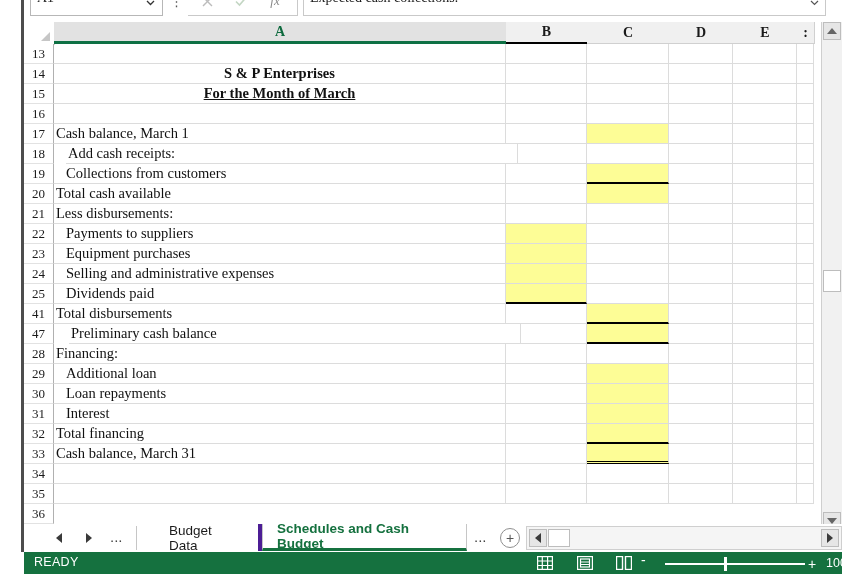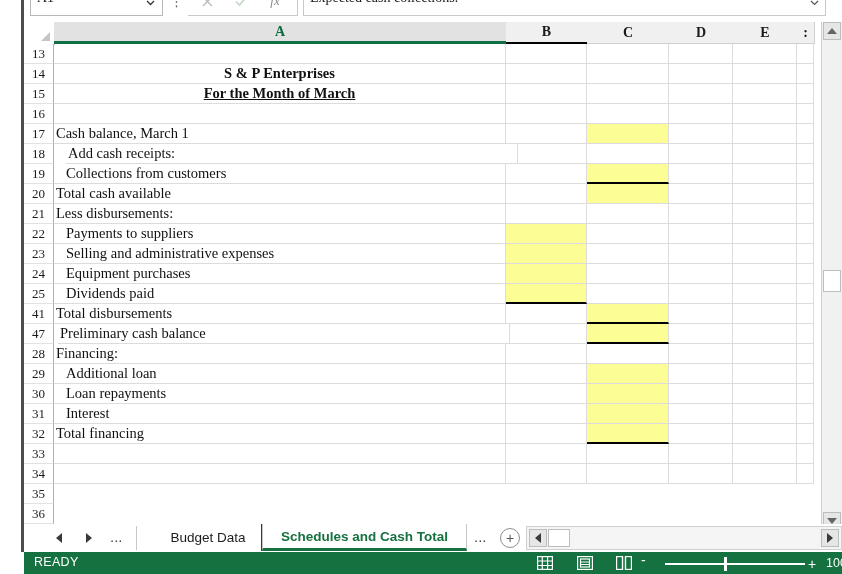--- a/index.html
+++ b/index.html
@@ -77,21 +77,21 @@
   .tabbar{position:absolute;left:24px;top:524px;width:818px;height:28px;background:#ffffff;}
   .tnav{position:absolute;top:5px;display:flex;align-items:center;justify-content:center;
         width:18px;height:18px;}
   .tnav.a1{left:26px;}
   .tnav.a2{left:56px;}
   .tellip{position:absolute;top:4px;font-size:15px;color:#444;font-family:"Liberation Sans",sans-serif;}
   .tellip.e1{left:86px;}
   .tdiv{position:absolute;left:112px;top:2px;width:1px;height:24px;background:#c6c6c6;}
   .tab{position:absolute;top:0;height:27px;display:flex;align-items:center;justify-content:center;
        font-size:13.5px;color:#1b1b1b;box-sizing:border-box;padding:0 14px;}
-  .tab.inactive{border-right:1px solid #4c1d95;}
+  .tab.inactive{border-right:4px solid #4c1d95;}
   .tab.active{font-weight:bold;color:#15713f;border-left:1px solid #c6c6c6;
               border-right:1px solid #c6c6c6;border-bottom:3px solid #15713f;background:#fff;}
   .tellip.e2{left:450px;}
   .addsheet{position:absolute;left:476px;top:4px;width:18px;height:18px;border-radius:50%;
             border:1px solid #8f8f8f;display:flex;align-items:center;justify-content:center;
             font-size:14px;color:#555;line-height:1;}
   .hscroll{position:absolute;left:502px;top:2px;width:316px;height:24px;background:#f5f5f5;
            border:1px solid #cfcfcf;box-sizing:border-box;}
   .hsbtn{position:absolute;top:2px;width:18px;height:18px;background:#e6e6e6;border:1px solid #bdbdbd;
          box-sizing:border-box;display:flex;align-items:center;justify-content:center;}
@@ -268,53 +268,53 @@
         </div>
         <div class="row">
           <div class="cell ind" style="left: 0px; width: 452px;">Payments to suppliers</div>
           <div class="cell hl" style="left: 452px; width: 81px;"></div>
           <div class="cell" style="left: 533px; width: 82px;"></div>
           <div class="cell" style="left: 615px; width: 64px;"></div>
           <div class="cell" style="left: 679px; width: 64px;"></div>
           <div class="cell" style="left: 743px; width: 17px;"></div>
         </div>
         <div class="row">
+          <div class="cell ind" style="left: 0px; width: 452px;">Equipment purchases</div>
+          <div class="cell hl" style="left: 452px; width: 81px;"></div>
+          <div class="cell" style="left: 533px; width: 82px;"></div>
+          <div class="cell" style="left: 615px; width: 64px;"></div>
+          <div class="cell" style="left: 679px; width: 64px;"></div>
+          <div class="cell" style="left: 743px; width: 17px;"></div>
+        </div>
+        <div class="row">
           <div class="cell ind" style="left: 0px; width: 452px;">Selling and administrative expenses</div>
           <div class="cell hl" style="left: 452px; width: 81px;"></div>
           <div class="cell" style="left: 533px; width: 82px;"></div>
           <div class="cell" style="left: 615px; width: 64px;"></div>
           <div class="cell" style="left: 679px; width: 64px;"></div>
           <div class="cell" style="left: 743px; width: 17px;"></div>
         </div>
         <div class="row">
-          <div class="cell ind" style="left: 0px; width: 452px;">Equipment purchases</div>
-          <div class="cell hl" style="left: 452px; width: 81px;"></div>
-          <div class="cell" style="left: 533px; width: 82px;"></div>
-          <div class="cell" style="left: 615px; width: 64px;"></div>
-          <div class="cell" style="left: 679px; width: 64px;"></div>
-          <div class="cell" style="left: 743px; width: 17px;"></div>
-        </div>
-        <div class="row">
           <div class="cell ind" style="left: 0px; width: 452px;">Dividends paid</div>
           <div class="cell hl bbot" style="left: 452px; width: 81px;"></div>
           <div class="cell" style="left: 533px; width: 82px;"></div>
           <div class="cell" style="left: 615px; width: 64px;"></div>
           <div class="cell" style="left: 679px; width: 64px;"></div>
           <div class="cell" style="left: 743px; width: 17px;"></div>
         </div>
         <div class="row">
           <div class="cell" style="left: 0px; width: 452px;">Total disbursements</div>
           <div class="cell" style="left: 452px; width: 81px;"></div>
           <div class="cell hl bbot" style="left: 533px; width: 82px;"></div>
           <div class="cell" style="left: 615px; width: 64px;"></div>
           <div class="cell" style="left: 679px; width: 64px;"></div>
           <div class="cell" style="left: 743px; width: 17px;"></div>
         </div>
         <div class="row">
-          <div class="cell" style="left: 4px; width: 452px;">Preliminary cash balance</div>
+          <div class="cell" style="left: 15px; width: 452px;">Preliminary cash balance</div>
           <div class="cell" style="left: 452px; width: 81px;"></div>
           <div class="cell hl bbot" style="left: 533px; width: 82px;"></div>
           <div class="cell" style="left: 615px; width: 64px;"></div>
           <div class="cell" style="left: 679px; width: 64px;"></div>
           <div class="cell" style="left: 743px; width: 17px;"></div>
         </div>
         <div class="row">
           <div class="cell" style="left: 0px; width: 452px;">Financing:</div>
           <div class="cell" style="left: 452px; width: 81px;"></div>
           <div class="cell" style="left: 533px; width: 82px;"></div>
@@ -343,20 +343,28 @@
           <div class="cell" style="left: 452px; width: 81px;"></div>
           <div class="cell hl" style="left: 533px; width: 82px;"></div>
           <div class="cell" style="left: 615px; width: 64px;"></div>
           <div class="cell" style="left: 679px; width: 64px;"></div>
           <div class="cell" style="left: 743px; width: 17px;"></div>
         </div>
         <div class="row">
           <div class="cell" style="left: 0px; width: 452px;">Total financing</div>
           <div class="cell" style="left: 452px; width: 81px;"></div>
           <div class="cell hl bbot" style="left: 533px; width: 82px;"></div>
+          <div class="cell" style="left: 615px; width: 64px;"></div>
+          <div class="cell" style="left: 679px; width: 64px;"></div>
+          <div class="cell" style="left: 743px; width: 17px;"></div>
+        </div>
+        <div class="row">
+          <div class="cell" style="left: 0px; width: 452px;">Cash balance, March 31</div>
+          <div class="cell" style="left: 452px; width: 81px;"></div>
+          <div class="cell hl bdbl" style="left: 533px; width: 82px;"></div>
           <div class="cell" style="left: 615px; width: 64px;"></div>
           <div class="cell" style="left: 679px; width: 64px;"></div>
           <div class="cell" style="left: 743px; width: 17px;"></div>
         </div>
         <div class="row">
           <div class="cell" style="left: 0px; width: 452px;"></div>
           <div class="cell" style="left: 452px; width: 81px;"></div>
           <div class="cell" style="left: 533px; width: 82px;"></div>
           <div class="cell" style="left: 615px; width: 64px;"></div>
           <div class="cell" style="left: 679px; width: 64px;"></div>
@@ -386,21 +394,21 @@
   <div class="tabbar">
     <span class="tnav a1">
         <span class="tri l"></span>
       </span>
     <span class="tnav a2">
         <span class="tri r"></span>
       </span>
     <span class="tellip e1">...</span>
     <span class="tdiv"></span>
     <div class="tab inactive" style="left:131px;width:107px;">Budget Data</div>
-    <div class="tab active" style="left:238px;width:205px;">Schedules and Cash Total</div>
+    <div class="tab active" style="left:238px;width:205px;">Schedules and Cash Budget</div>
     <span class="tellip e2">...</span>
     <div class="addsheet">+</div>
     <div class="hscroll">
       <div class="hsbtn l">
           <span class="tri l"></span>
         </div>
       <div class="hthumb"></div>
       <div class="hsbtn r">
           <span class="tri r"></span>
         </div>

